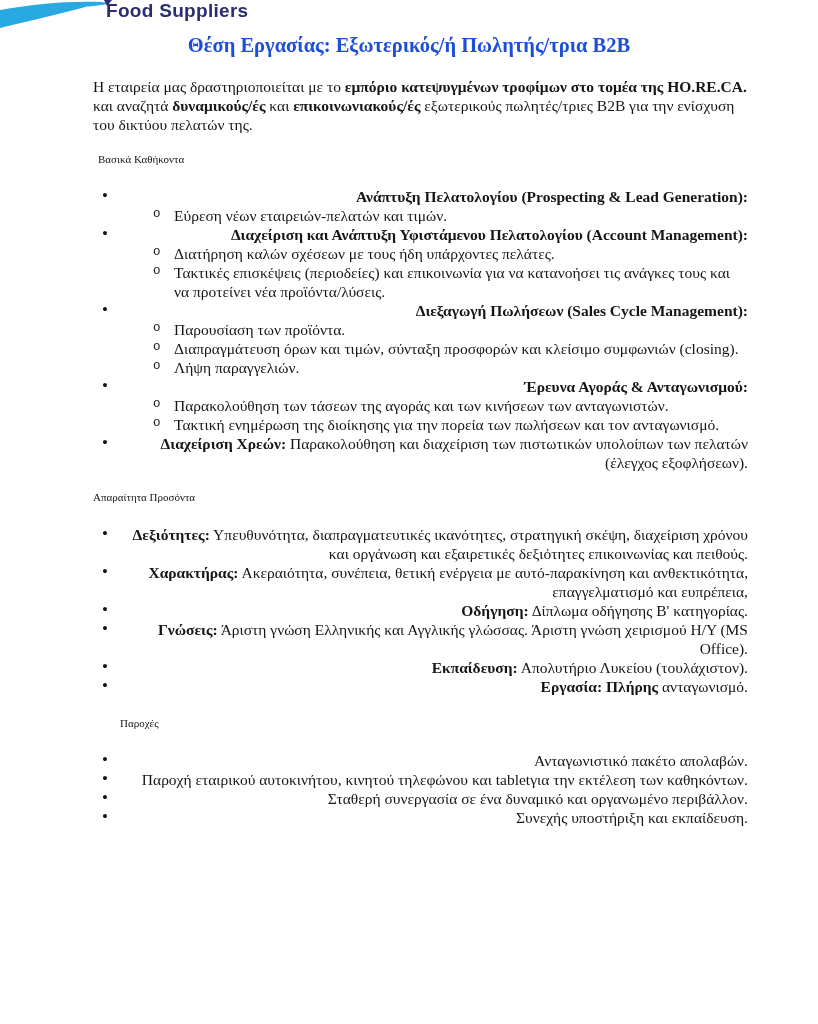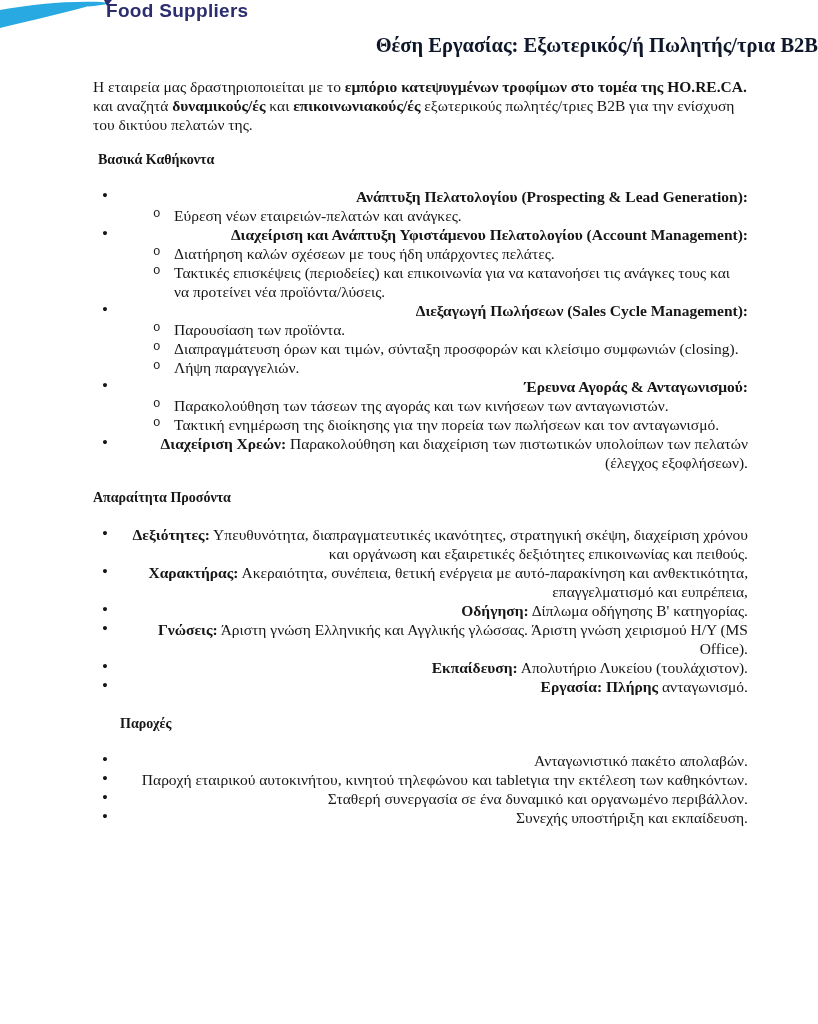--- a/index.html
+++ b/index.html
@@ -28,21 +28,21 @@
     text-align: center;
     font-size: 20.5px; font-weight: 700;
   }
   .content {
     margin: 20px 70px 0 93px;
     font-size: 15.5px; line-height: 19px;
   }
   .intro { margin: 0; }
   .b { font-weight: 700; }
   h2.section-heading {
-    font-size: 14px; font-weight: 700;
+    font-size: 11px; font-weight: 400;
     margin: 16px 0 0 0; line-height: 19px;
   }
   ul.bullets { list-style: none; margin: 18px 0 0 0; padding: 0; }
   ul.bullets li { position: relative; line-height: 19px; margin: 0; }
   li.l1 { padding-left: 35px; text-align: right; }
   li.l1::before {
     content: "\2022";
     position: absolute; left: 9px; top: -1px;
     font-size: 17px; color: #161616;
   }
@@ -61,29 +61,29 @@
 
   <div class="logo">
     <svg class="logo-swoosh" width="130" height="34" viewBox="0 0 130 34" aria-hidden="true">
       <path d="M0,10 C32,4 70,0.5 102,2 C70,12 32,20 0,28 Z" fill="#29a9e1"></path>
       <path d="M88,2.5 C96,1.8 102,1.7 110,3.2 C103,5.2 96,5.5 88,6.5 Z" fill="#29a9e1"></path>
       <polygon points="104,0 112,0 107,6" fill="#2b2d6e"></polygon>
     </svg>
     <div class="logo-text" style="color: rgb(43, 45, 110);">Food Suppliers</div>
   </div>
 
-  <h1 class="doc-title" style="color: #0f172a; text-align: right;">Θέση Εργασίας: Εξωτερικός/ή Πωλητής/τρια Β2Β</h1>
+  <h1 class="doc-title" style="color: #1d4ed8;">Θέση Εργασίας: Εξωτερικός/ή Πωλητής/τρια Β2Β</h1>
 
   <div class="content">
     <p class="intro"><span>Η εταιρεία μας δραστηριοποιείται με το </span><span class="b">εμπόριο κατεψυγμένων τροφίμων στο τομέα της HO.RE.CA.</span><span> και αναζητά </span><span class="b">δυναμικούς/ές</span><span> και </span><span class="b">επικοινωνιακούς/ές</span><span> εξωτερικούς πωλητές/τριες Β2Β για την ενίσχυση του δικτύου πελατών της.</span></p>
     <div>
         <h2 class="section-heading" style="margin-left: 5px;">Βασικά Καθήκοντα</h2>
         <ul class="bullets">
           <li class="l1"><span class="b">Ανάπτυξη Πελατολογίου (Prospecting &amp; Lead Generation):</span></li>
-          <li class="l2"><span>Εύρεση νέων εταιρειών-πελατών και ανάγκες.</span></li>
+          <li class="l2"><span>Εύρεση νέων εταιρειών-πελατών και τιμών.</span></li>
           <li class="l1"><span class="b">Διαχείριση και Ανάπτυξη Υφιστάμενου Πελατολογίου (Account Management):</span></li>
           <li class="l2"><span>Διατήρηση καλών σχέσεων με τους ήδη υπάρχοντες πελάτες.</span></li>
           <li class="l2"><span>Τακτικές επισκέψεις (περιοδείες) και επικοινωνία για να κατανοήσει τις ανάγκες τους και να προτείνει νέα προϊόντα/λύσεις.</span></li>
           <li class="l1"><span class="b">Διεξαγωγή Πωλήσεων (Sales Cycle Management):</span></li>
           <li class="l2"><span>Παρουσίαση των προϊόντα.</span></li>
           <li class="l2"><span>Διαπραγμάτευση όρων και τιμών, σύνταξη προσφορών και κλείσιμο συμφωνιών (closing).</span></li>
           <li class="l2"><span>Λήψη παραγγελιών.</span></li>
           <li class="l1"><span class="b">Έρευνα Αγοράς &amp; Ανταγωνισμού:</span></li>
           <li class="l2"><span>Παρακολούθηση των τάσεων της αγοράς και των κινήσεων των ανταγωνιστών.</span></li>
           <li class="l2"><span>Τακτική ενημέρωση της διοίκησης για την πορεία των πωλήσεων και τον ανταγωνισμό.</span></li>

